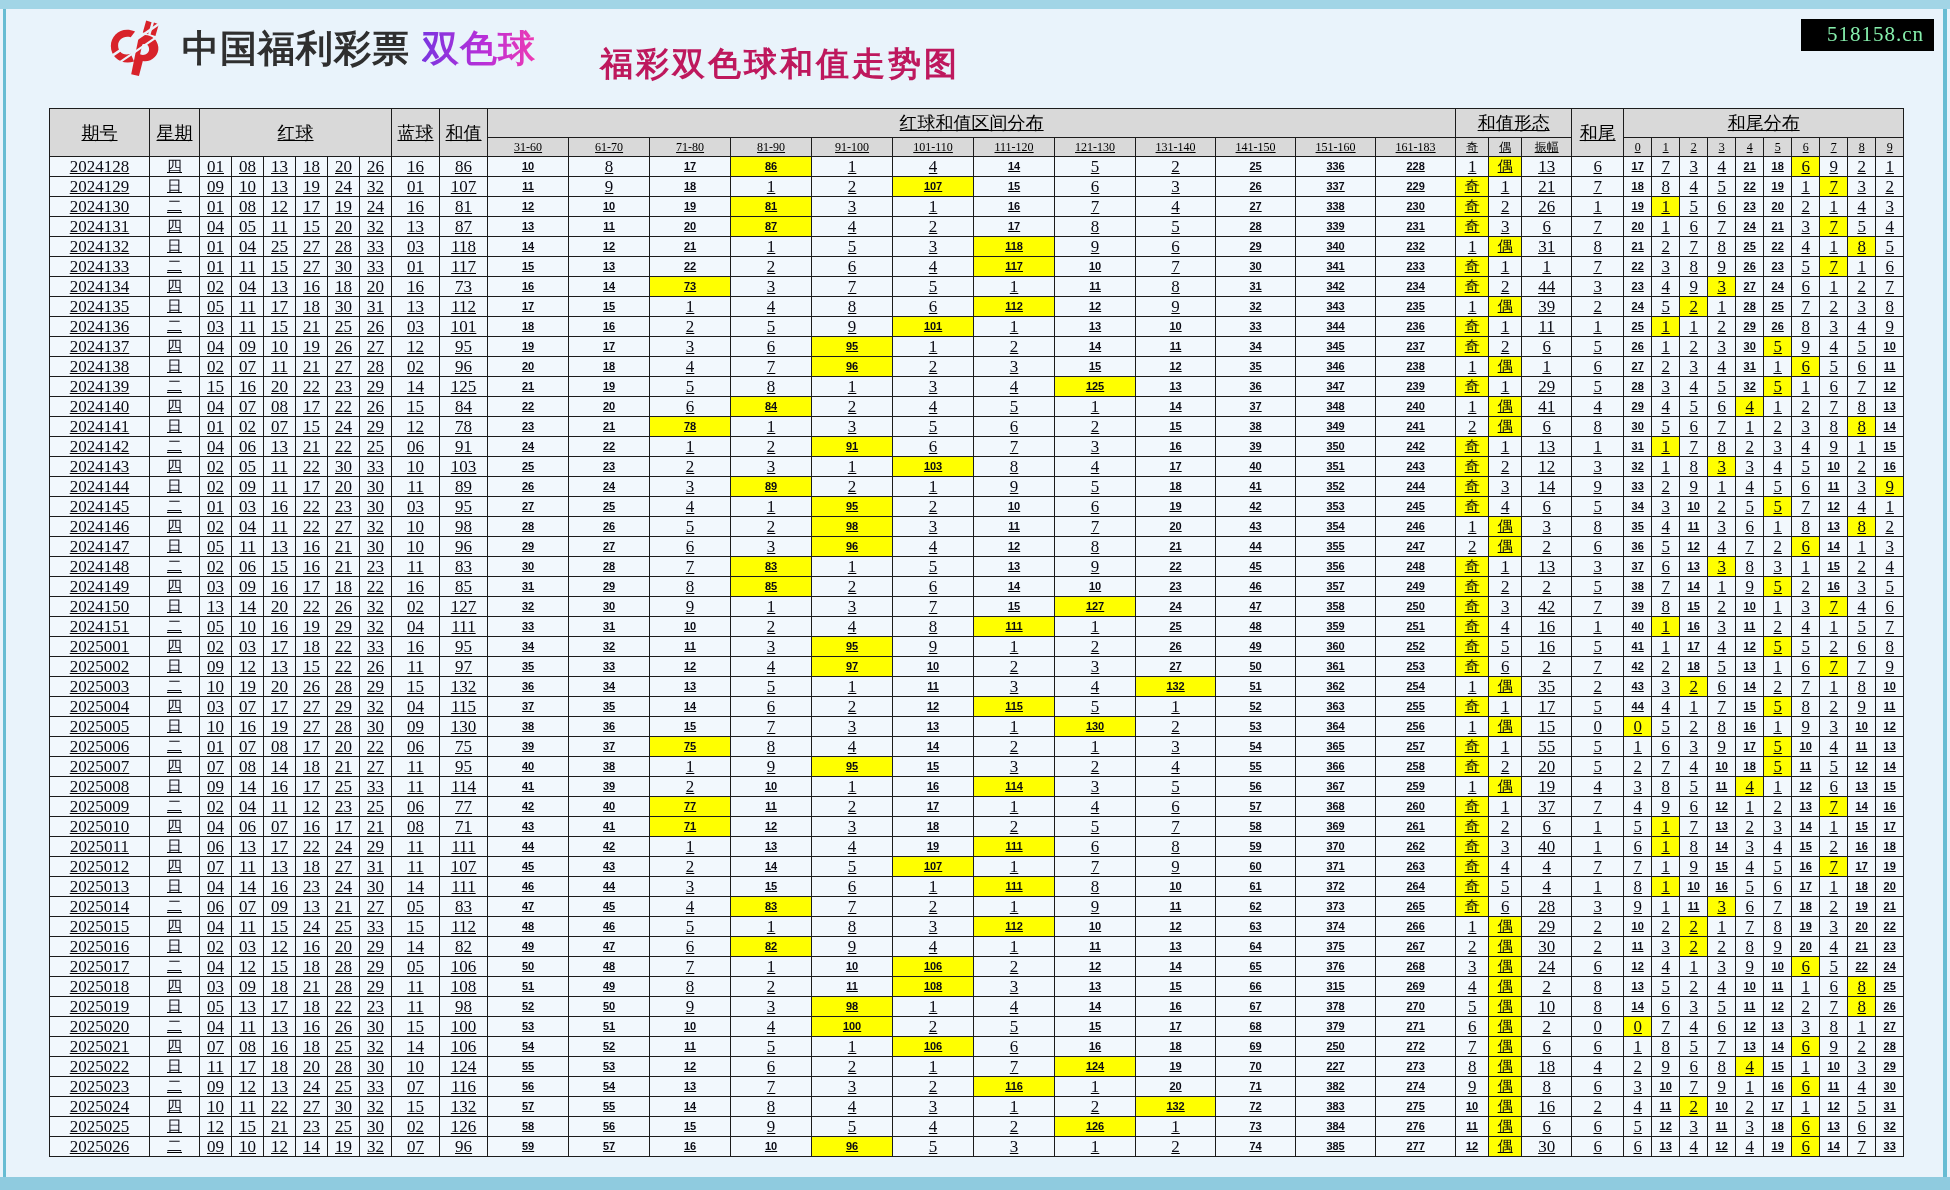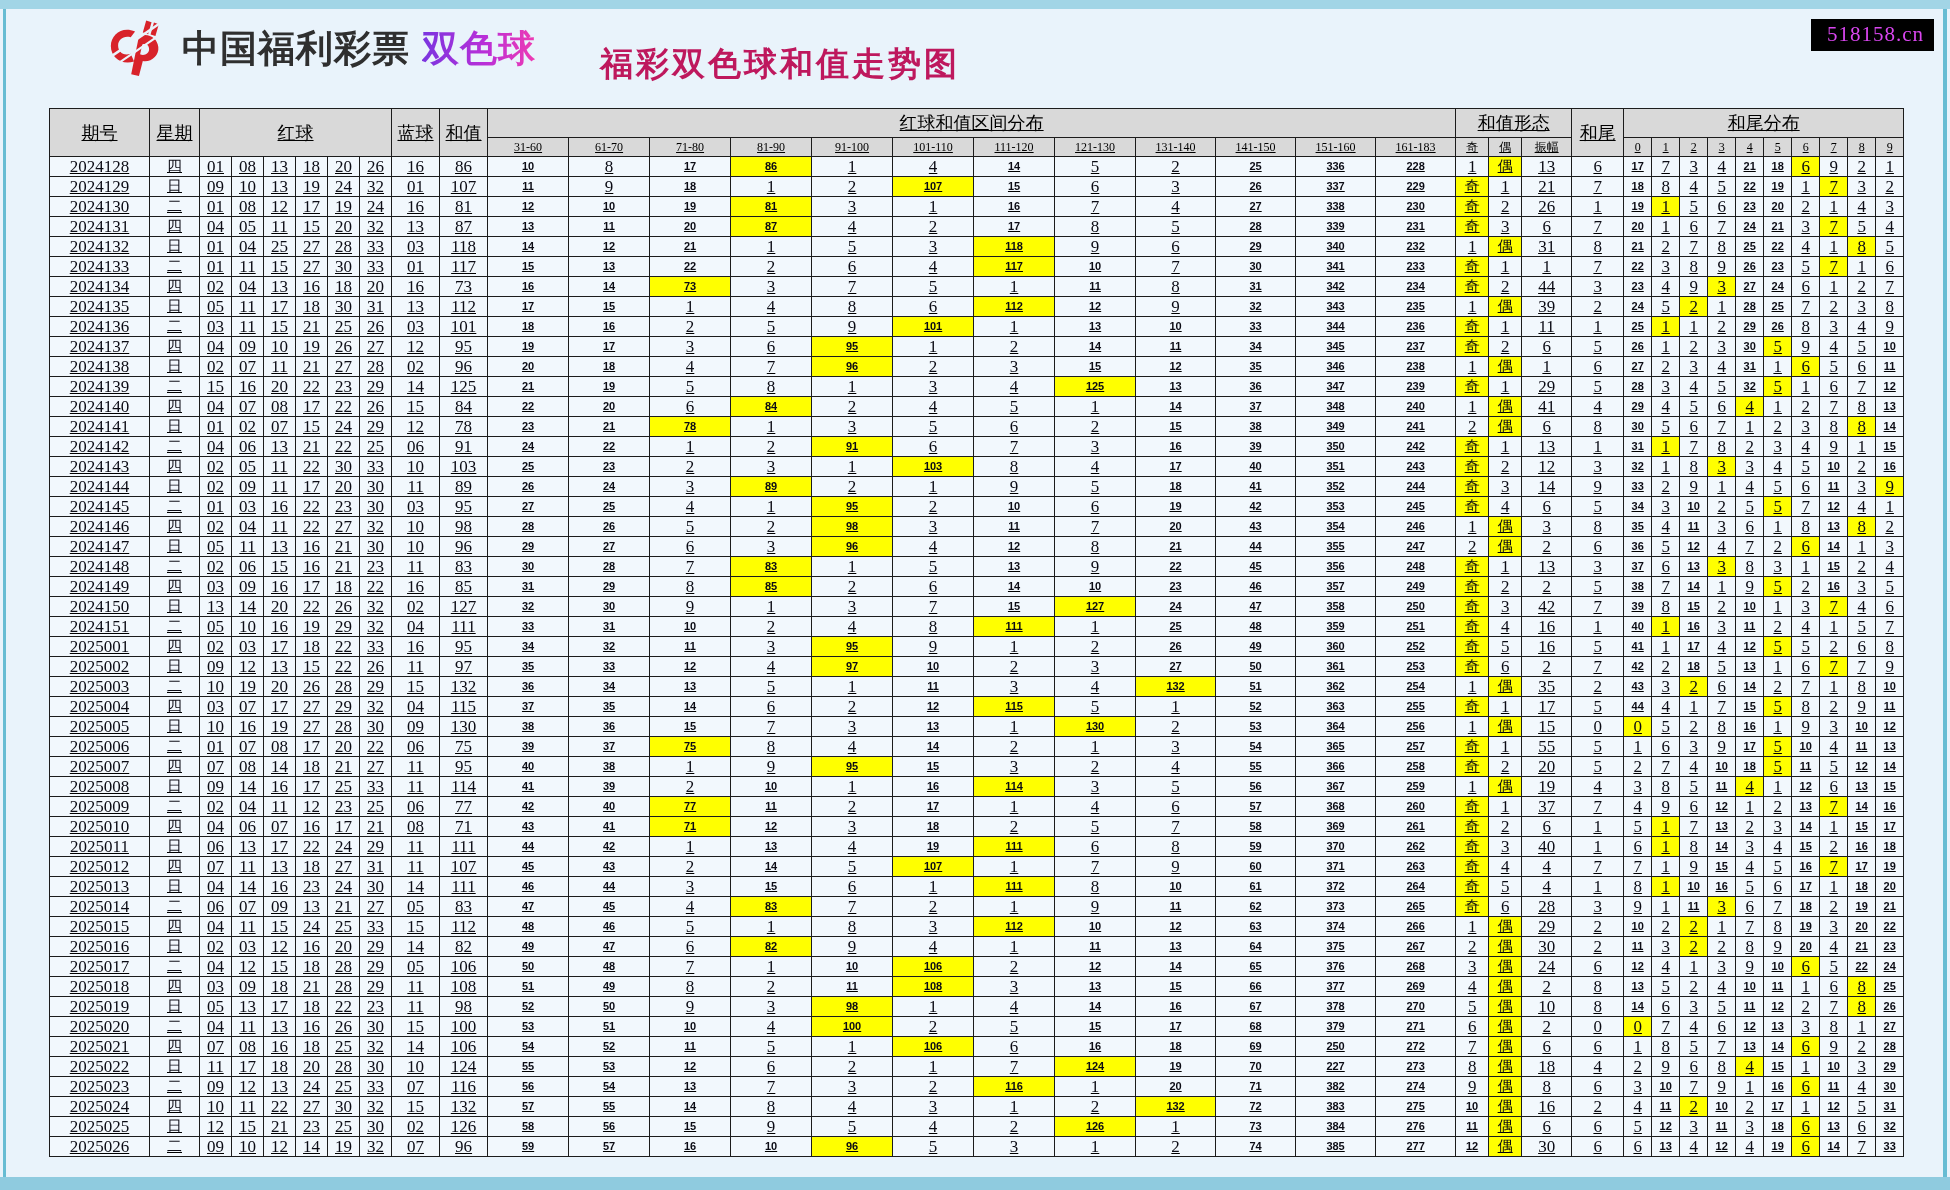--- a/index.html
+++ b/index.html
@@ -7,21 +7,21 @@
   .frame{position:relative;width:1950px;height:1190px;background:#e9f3fb;overflow:hidden;}
   .strip-top{position:absolute;left:0;top:0;width:1950px;height:9px;background:#a2d5e6;}
   .strip-bottom{position:absolute;left:0;bottom:0;width:1950px;height:13px;background:#8fcbdf;}
   .edge-left{position:absolute;left:3px;top:9px;bottom:13px;width:3px;background:#67bcd3;}
   .edge-right{position:absolute;right:3px;top:9px;bottom:13px;width:4px;background:#67bcd3;}
 
   .logo-wrap{position:absolute;left:106px;top:16px;display:flex;align-items:center;gap:14px;}
   .brand{font-family:"Liberation Sans","DejaVu Sans",sans-serif;font-weight:700;font-size:37px;letter-spacing:1px;color:#2f2f2f;white-space:nowrap;}
   .brand .product{background:linear-gradient(90deg,#7a35df 0%,#b92fd8 55%,#ef3bb2 100%);-webkit-background-clip:text;background-clip:text;color:transparent;margin-left:12px;}
   .page-title{position:absolute;top:42px;left:0;width:1560px;text-align:center;font-size:33px;font-weight:700;color:#be185d;letter-spacing:3px;}
-  .site-box{position:absolute;top:19px;right:16px;background:#000;color:#d946ef;font-size:21px;padding:3px 10px 4px 16px;letter-spacing:1px;}
+  .site-box{position:absolute;top:19px;right:16px;background:#000;color:#86efac;font-size:21px;padding:3px 10px 4px 26px;letter-spacing:1px;}
 
   table.trend{position:absolute;left:49px;top:108px;width:1854px;border-collapse:collapse;table-layout:fixed;text-decoration:underline;}
   table.trend th,table.trend td{border:1px solid #1c1c1c;padding:0;text-align:center;vertical-align:middle;overflow:hidden;white-space:nowrap;}
   table.trend thead th{background:#d9d9d9;font-weight:400;color:#000;}
   thead tr.h1 th{height:28px;font-size:18px;}
   thead tr.h2 th{height:18px;font-size:12px;}
   tbody td{background:#f2f8fd;color:#0b0b14;height:19px;line-height:19px;}
   td.num{font-family:"Liberation Serif","DejaVu Serif",serif;font-size:17px;}
   td.cn{font-family:"Liberation Serif","DejaVu Serif",serif;font-size:15px;}
   td.sm{font-family:"Liberation Sans","DejaVu Sans",sans-serif;font-size:11px;font-weight:700;}
@@ -1684,21 +1684,21 @@
           <td class="sm">51</td>
           <td class="sm">49</td>
           <td class="num">8</td>
           <td class="num">2</td>
           <td class="sm">11</td>
           <td class="y sm">108</td>
           <td class="num">3</td>
           <td class="sm">13</td>
           <td class="sm">15</td>
           <td class="sm">66</td>
-          <td class="sm">377</td>
+          <td class="sm">315</td>
           <td class="sm">269</td>
           <td class="num">4</td>
           <td class="y cn">偶</td>
           <td class="num">2</td>
           <td class="num">8</td>
           <td class="sm">13</td>
           <td class="num">5</td>
           <td class="num">2</td>
           <td class="num">4</td>
           <td class="sm">10</td>

